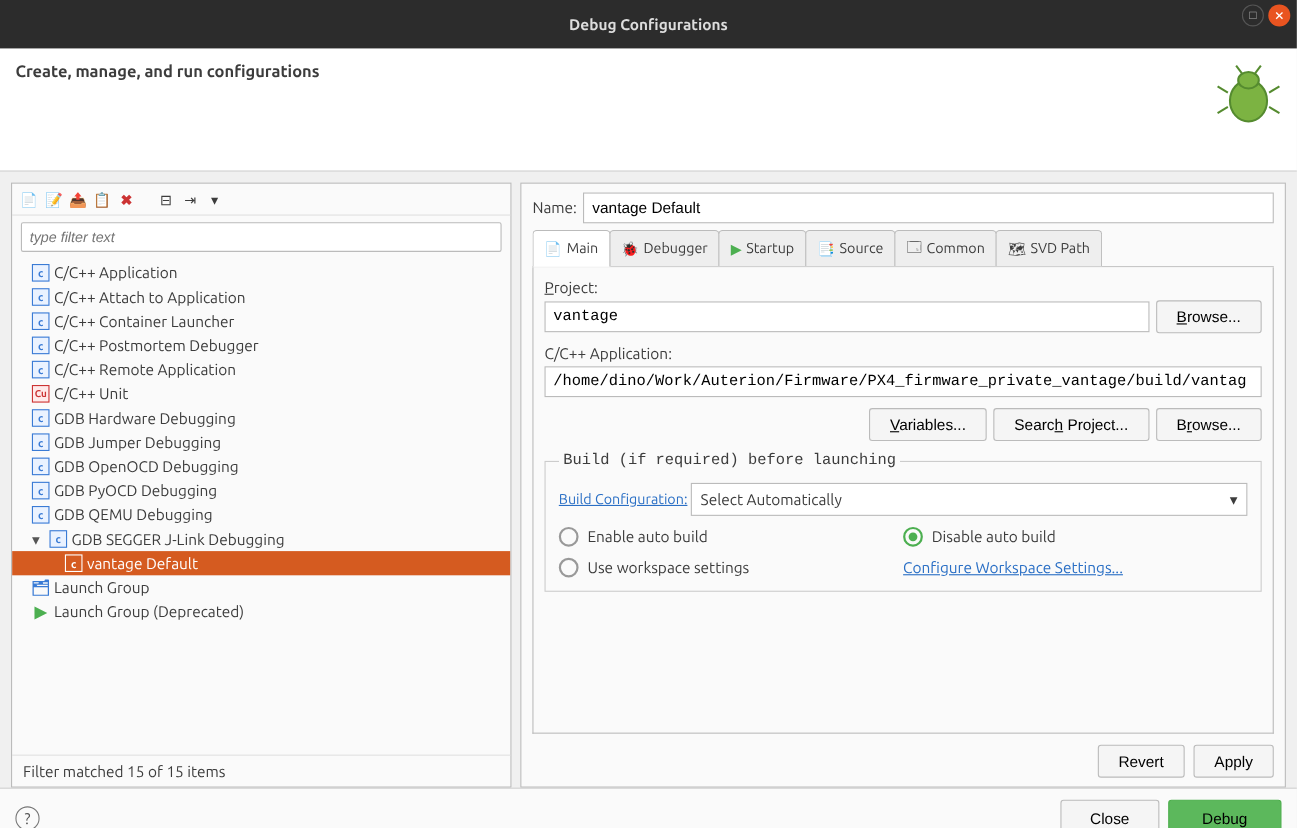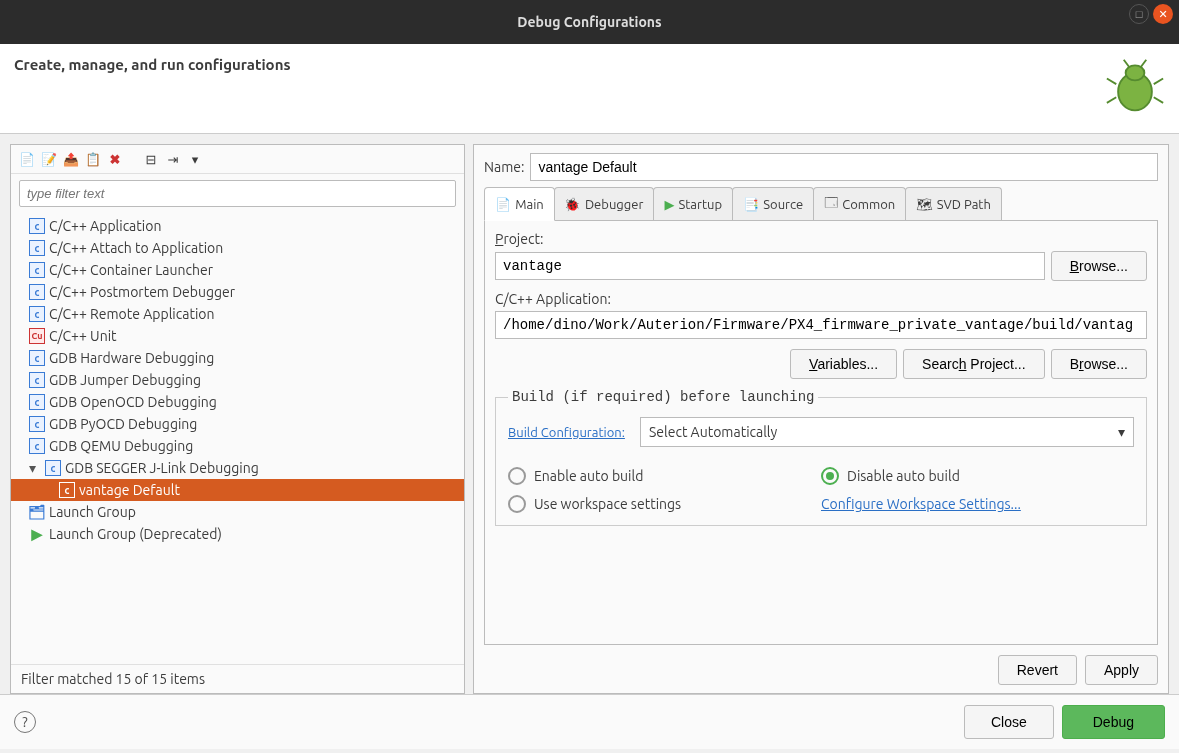--- a/index.html
+++ b/index.html
@@ -3,21 +3,21 @@
 <meta charset="utf-8">
 <style>
 * { box-sizing: border-box; margin: 0; padding: 0; }
 body { font-family: "Ubuntu", "Segoe UI", sans-serif; font-size: 13px; color: #3c3c3c; background: #f0f0f0; width: 1179px; height: 753px; overflow: hidden; }
 .titlebar { background: #2c2c2c; color: #ddd; height: 44px; display: flex; align-items: center; justify-content: center; position: relative; }
 .titlebar-title { font-weight: bold; font-size: 14px; }
 .title-controls { position: absolute; right: 6px; top: 4px; display: flex; gap: 4px; align-items: center; }
 .win-btn { width: 20px; height: 20px; border-radius: 50%; display: flex; align-items: center; justify-content: center; font-size: 11px; cursor: pointer; }
 .win-min { color: #aaa; border: 1px solid #555; }
 .win-close { background: #e95420; color: #fff; }
-.header { background: #fff; border-bottom: 1px solid #ccc; padding: 12px 14px 0 14px; height: 90px; display: flex; justify-content: space-between; align-items: flex-start; }
+.header { background: #fff; border-bottom: 1px solid #ccc; padding: 12px 14px 0 14px; height: 112px; display: flex; justify-content: space-between; align-items: flex-start; }
 .header-left { font-weight: bold; font-size: 15px; }
 .bug-icon { width: 60px; height: 60px; }
 .content { display: flex; padding: 10px 10px 0 10px; gap: 8px; height: 560px; }
 .left-pane { width: 455px; border: 1px solid #bbb; display: flex; flex-direction: column; background: #fafafa; }
 .toolbar { display: flex; gap: 6px; padding: 6px 8px; align-items: center; border-bottom: 1px solid #e0e0e0; }
 .tb-icon { width: 16px; height: 16px; cursor: pointer; display: inline-flex; align-items: center; justify-content: center; font-size: 13px; }
 .filter-box { margin: 6px 8px; }
 .filter-box input { width: 100%; padding: 5px 7px; border: 1px solid #bbb; border-radius: 2px; font-size: 13px; font-style: italic; color: #be185d; }
 .tree { flex: 1; overflow: auto; padding: 2px 0; }
 .tree-item { display: flex; align-items: center; padding: 3px 8px 3px 18px; cursor: pointer; gap: 4px; font-size: 14px; }
@@ -38,21 +38,21 @@
 .tab-body { border: 1px solid #bbb; border-top: none; padding: 10px; flex: 1; background: #fafafa; }
 .form-label { font-size: 14px; margin-bottom: 4px; }
 .form-label .mn { text-decoration: underline; }
 .row { display: flex; gap: 6px; margin-bottom: 10px; align-items: center; }
 .row input[type=text] { flex: 1; padding: 5px 7px; border: 1px solid #bbb; font-size: 14px; font-family: Liberation Mono, monospace; }
 .btn { padding: 6px 18px; border: 1px solid #bbb; background: #f5f5f5; cursor: pointer; font-size: 14px; border-radius: 3px; }
 .btn .mn { text-decoration: underline; }
 .btn-row-right { display: flex; justify-content: flex-end; gap: 6px; margin-bottom: 10px; }
 fieldset { border: 1px solid #ccc; padding: 12px; }
 legend { font-size: 14px; padding: 0 4px; font-family: Liberation Mono, monospace; }
-.fs-row { display: flex; align-items: center; gap: 15px; margin-bottom: 20px; }
+.fs-row { display: flex; align-items: center; gap: 3px; margin-bottom: 10px; }
 .link { color: #2a6fc5; cursor: pointer; }
 .sel-auto { flex: 1; border: 1px solid #bbb; padding: 6px 8px; background: #fff; display: flex; justify-content: space-between; align-items: center; cursor: pointer; font-size: 14px; }
 .radio { width: 18px; height: 18px; border-radius: 50%; border: 2px solid #999; display: inline-flex; align-items: center; justify-content: center; cursor: pointer; }
 .radio.checked { border-color: #4caf50; }
 .radio.checked::after { content: ""; width: 8px; height: 8px; border-radius: 50%; background: #4caf50; }
 .radio-grid { display: grid; grid-template-columns: 1fr 1fr; row-gap: 10px; }
 .radio-opt { display: flex; align-items: center; gap: 8px; font-size: 14px; }
 .right-footer { display: flex; justify-content: flex-end; gap: 8px; padding: 10px 0 0 0; }
 .bottom-bar { display: flex; justify-content: space-between; align-items: center; padding: 10px 14px; border-top: 1px solid #ccc; background: #fafafa; }
 .help-circle { width: 22px; height: 22px; border: 1.5px solid #777; border-radius: 50%; display: flex; align-items: center; justify-content: center; color: #555; font-size: 14px; cursor: pointer; }

